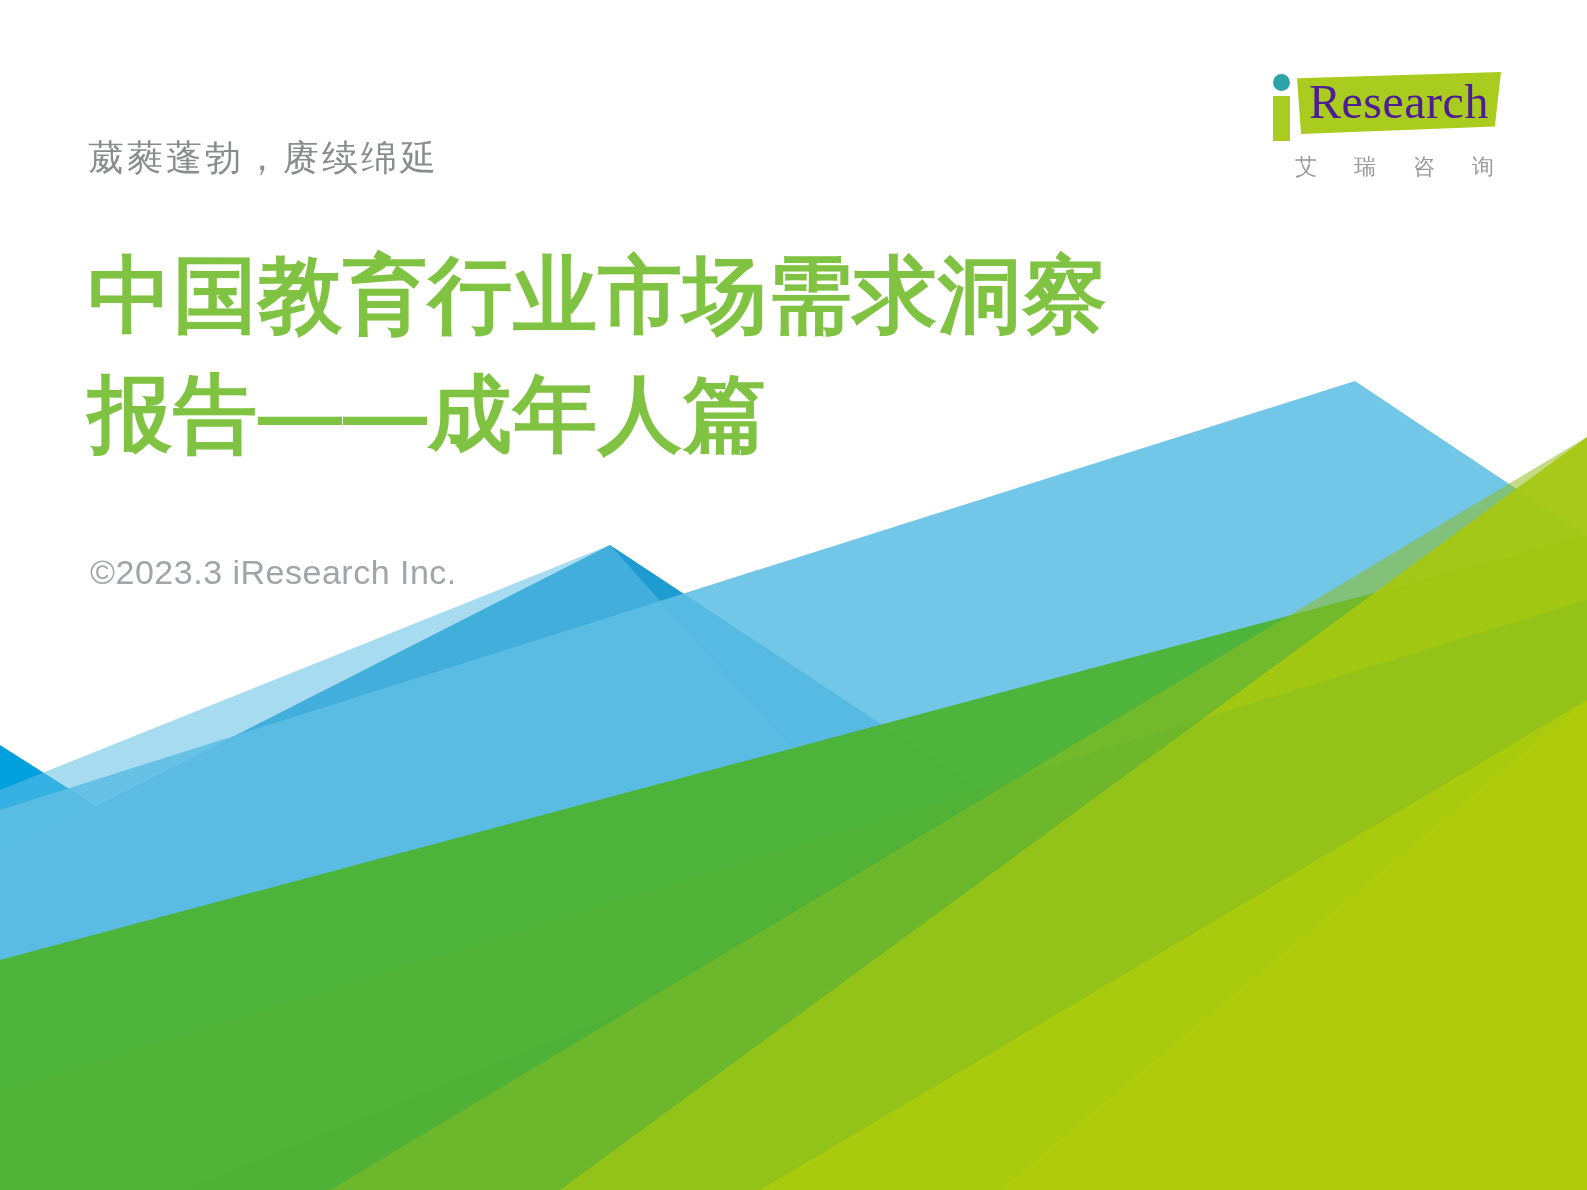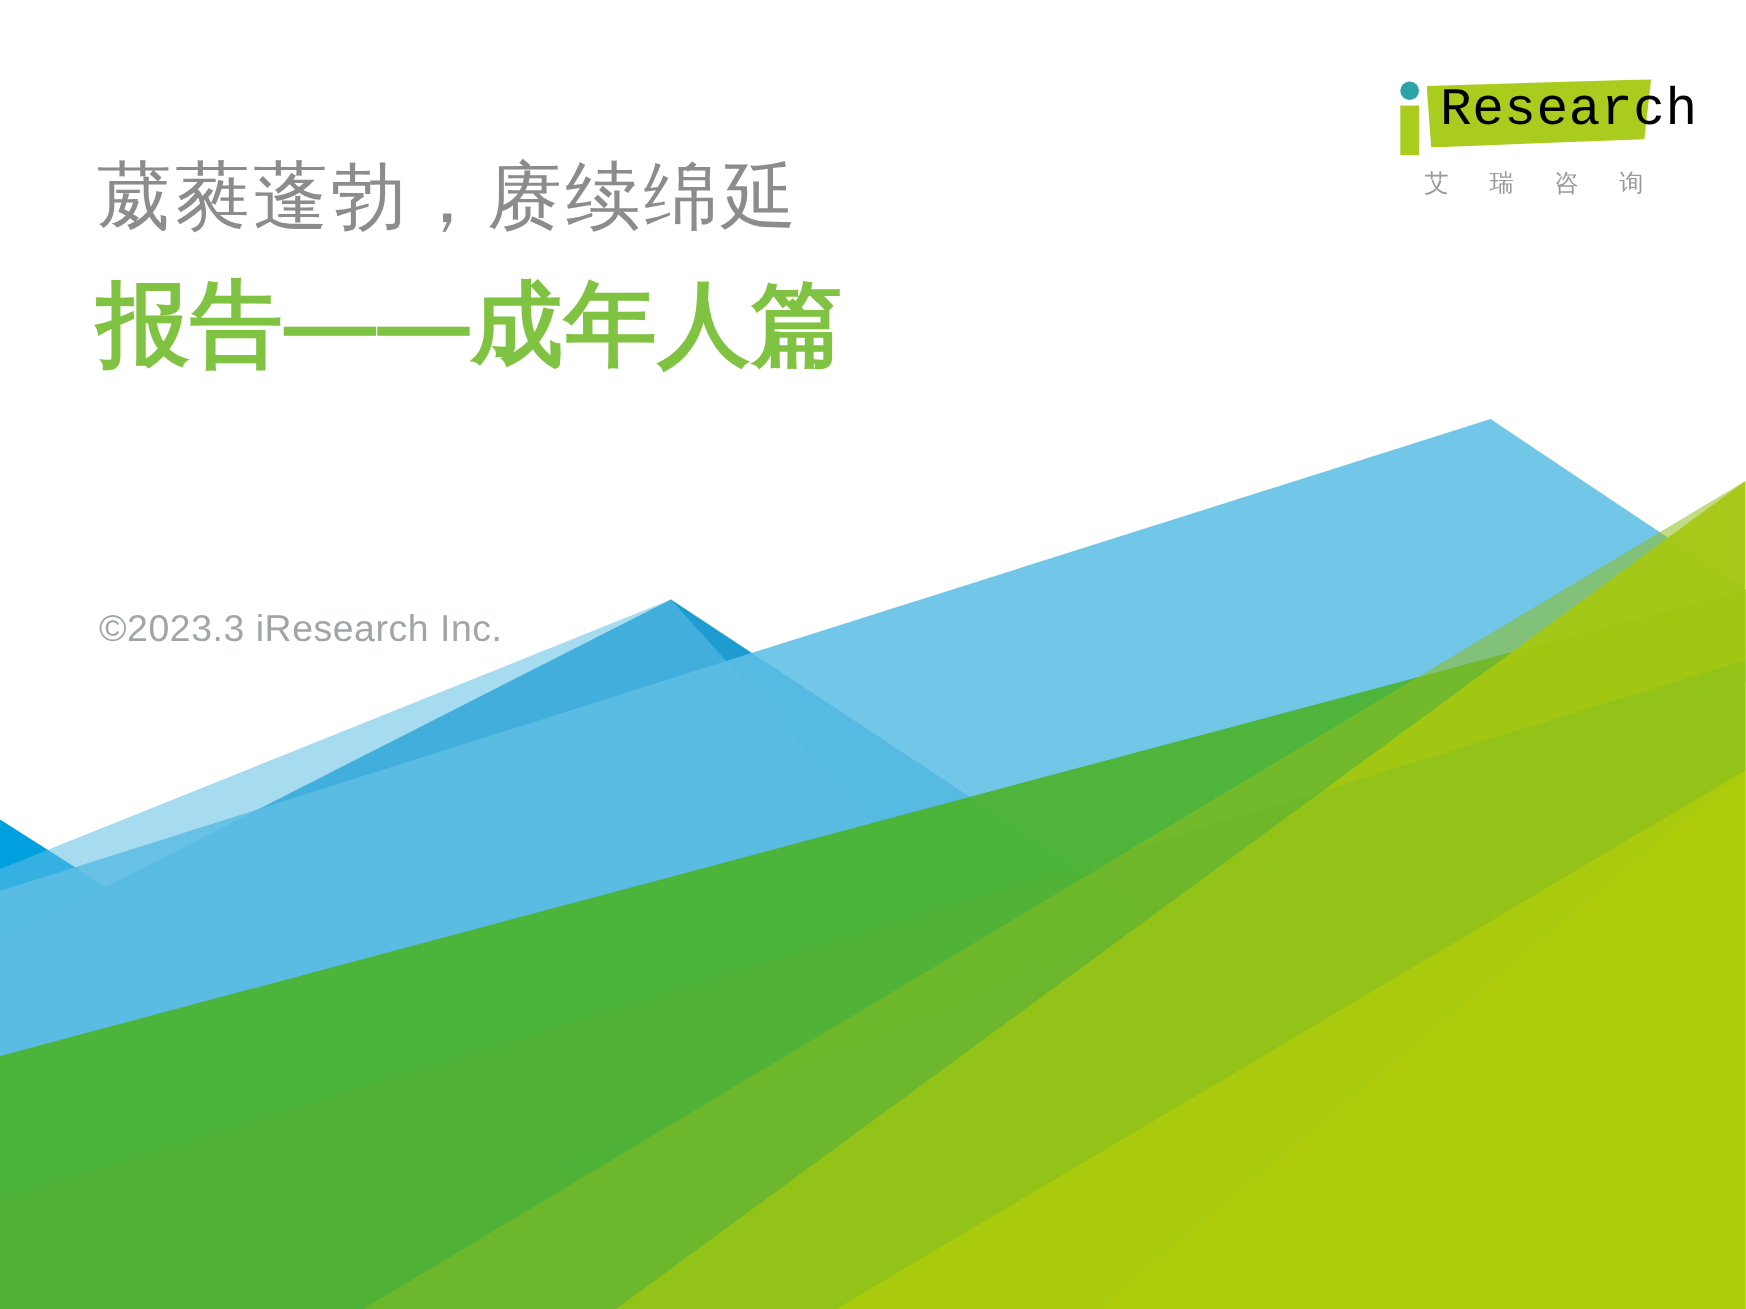--- a/index.html
+++ b/index.html
@@ -71,43 +71,43 @@
     width: 17px;
     height: 45px;
     background: #AACC1E;
   }
   .logo-word {
     position: absolute;
     left: 40px;
     top: 6px;
     font-size: 48px;
     letter-spacing: 0.5px;
-    color: #000000;
-    font-family: Liberation Mono, monospace;
+    color: #4c1d95;
+    font-family: Liberation Serif, serif;
     font-weight: 400;
   }
   .logo-cn {
     position: absolute;
     left: 26px;
     top: 84px;
     width: 200px;
     display: flex;
     justify-content: space-between;
     color: #9A9A9A;
     font-size: 22px;
     letter-spacing: 1px;
     font-family: "Liberation Sans", sans-serif;
   }
 
   
   .subtitle {
     position: absolute;
     left: 88px;
     top: 134px;
-    font-size: 68px;
+    font-size: 36px;
     color: #8A8C8E;
     letter-spacing: 3px;
     font-family: "Liberation Sans", sans-serif;
     font-weight: 400;
     white-space: nowrap;
   }
   .title {
     position: absolute;
     left: 88px;
     top: 236px;
@@ -174,19 +174,20 @@
         <span>艾</span>
         <span>瑞</span>
         <span>咨</span>
         <span>询</span>
       </div>
     </div>
 
     <div class="subtitle">葳蕤蓬勃，赓续绵延</div>
 
     <div class="title">
+      <span class="title-line">中国教育行业市场需求洞察</span>
       <span class="title-line">报告——成年人篇</span>
     </div>
 
     <div class="copyright">©2023.3 iResearch Inc.</div>
 
   </div>
 </div>
 
 </body></html>

